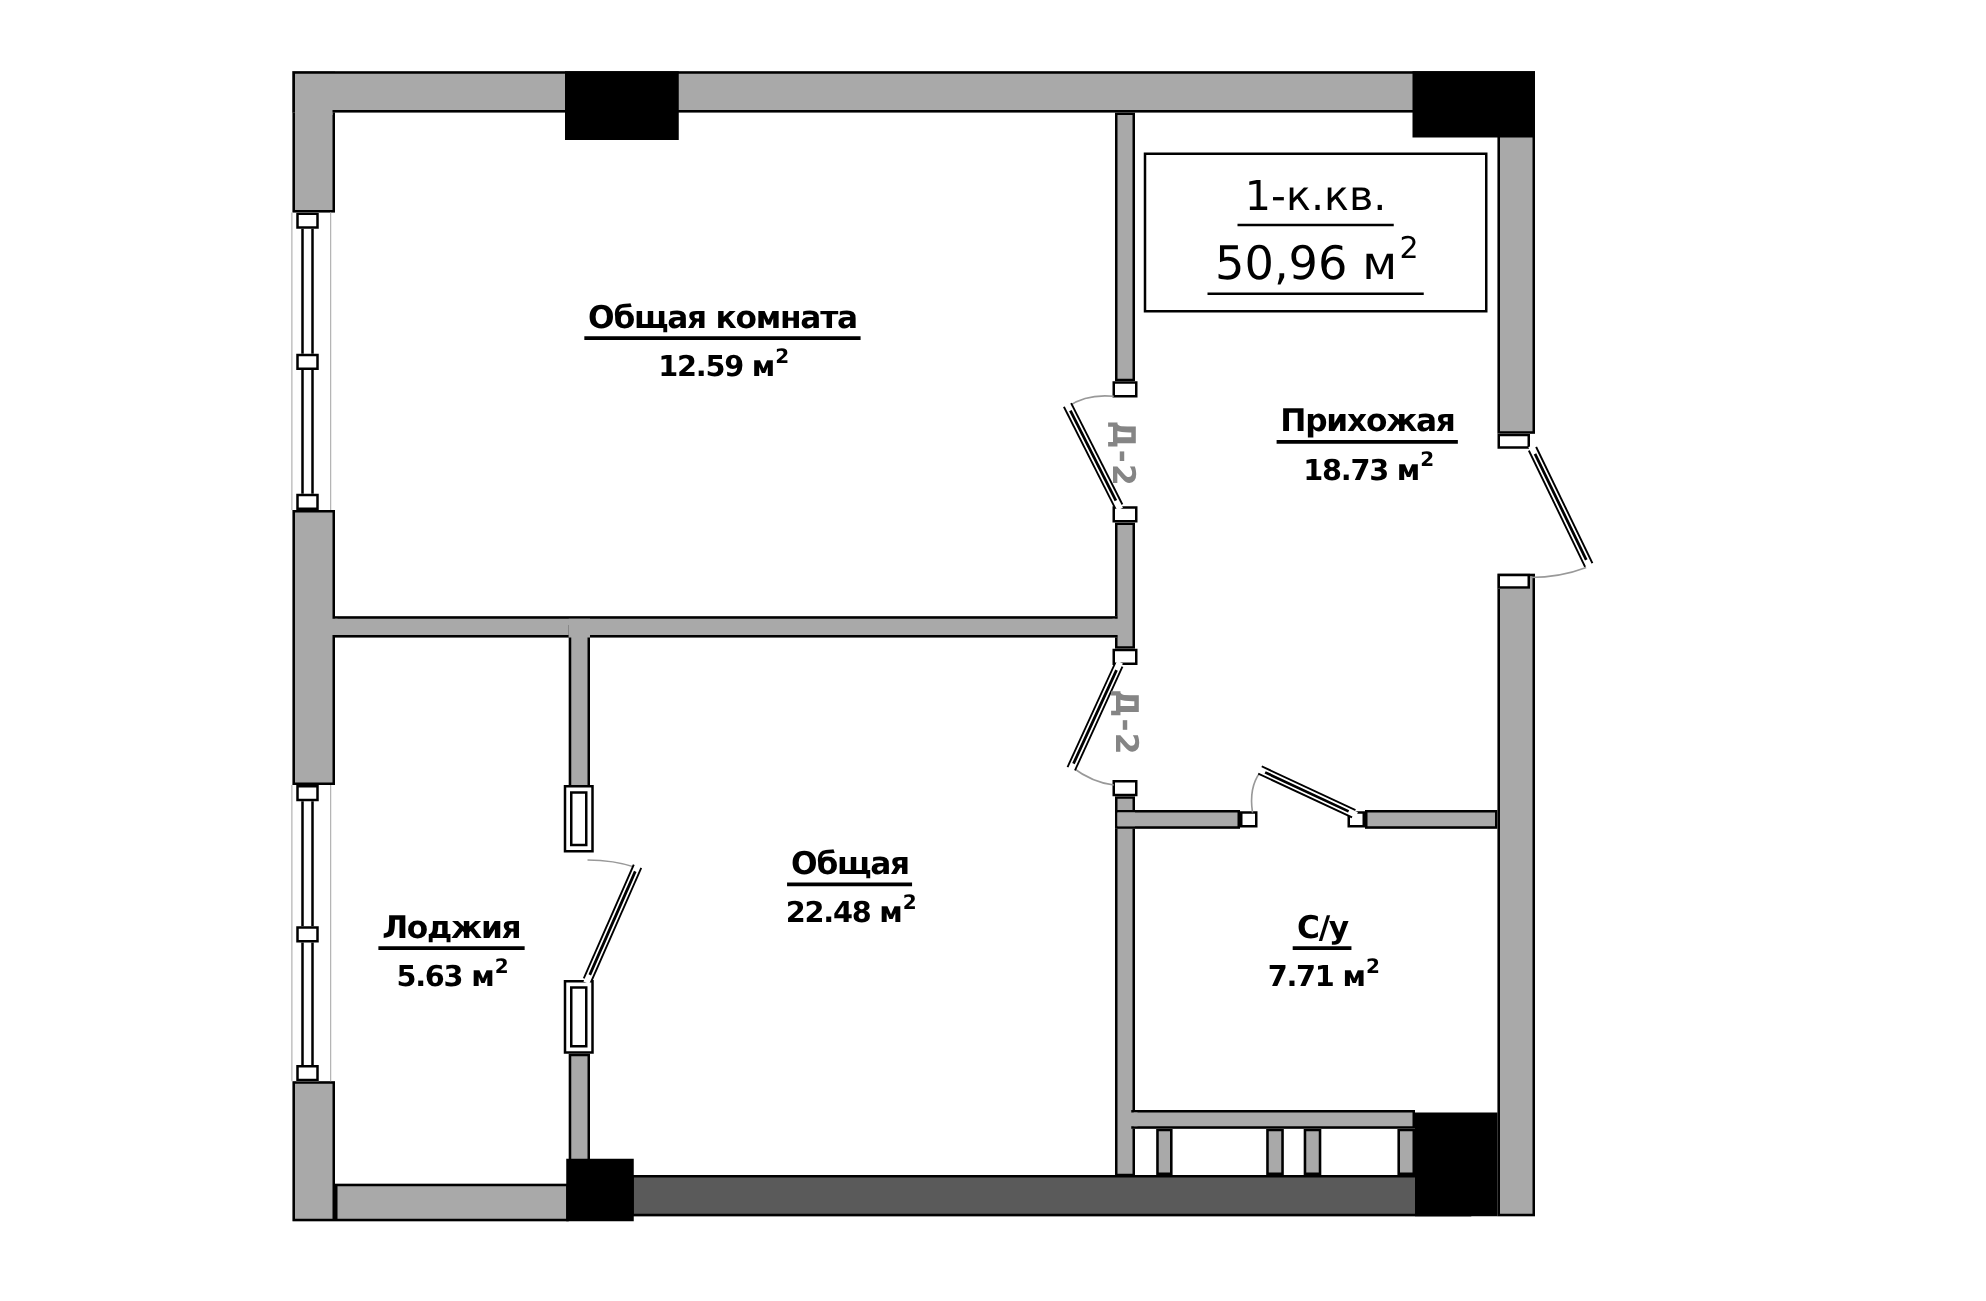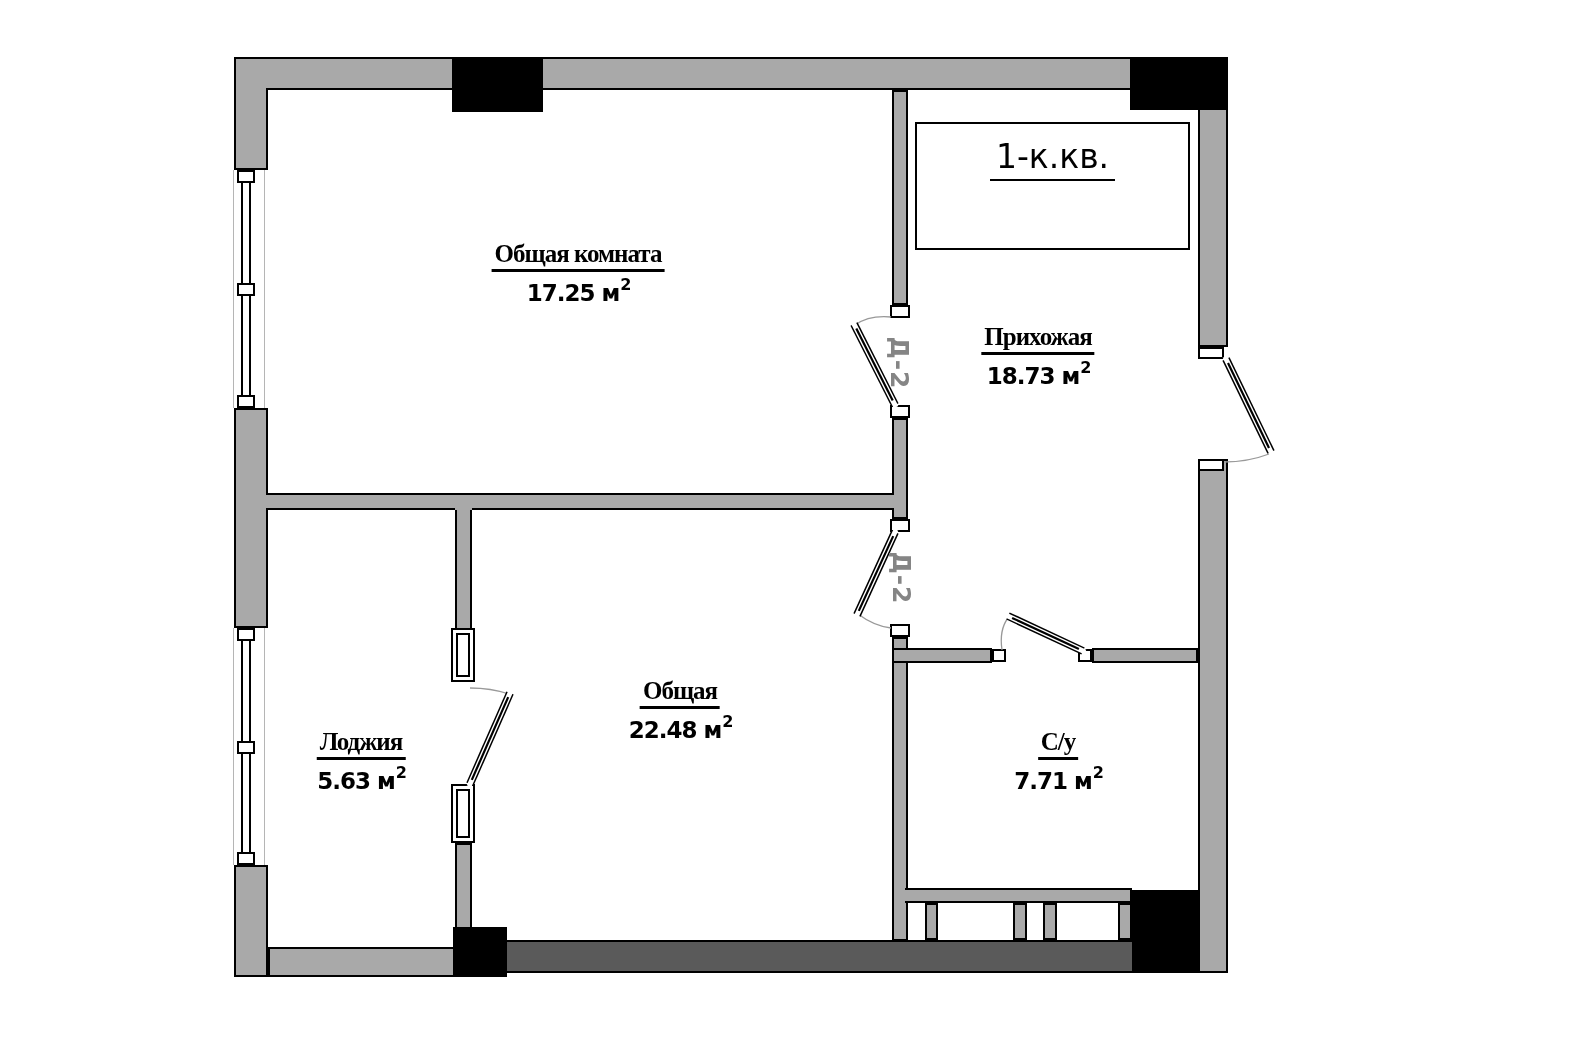--- a/index.html
+++ b/index.html
@@ -10,21 +10,21 @@
   .patch{position:absolute;background:#a9a9a9;z-index:4;}
   .cap{position:absolute;background:#fff;border:2px solid #000;box-sizing:border-box;z-index:5;}
   .col{position:absolute;background:#000;z-index:6;}
   .glz{position:absolute;background:#fff;border:2px solid #000;box-sizing:border-box;z-index:3;}
   .fl{position:absolute;background:#b5b5b5;z-index:2;}
   .blk{position:absolute;background:#fff;border:2px solid #000;box-sizing:border-box;z-index:5;}
   .blk .inner{position:absolute;left:3px;right:3px;top:3px;bottom:3px;border:2px solid #000;}
   #overlay{position:absolute;left:0;top:0;z-index:7;pointer-events:none;}
   .room-label{position:absolute;z-index:8;text-align:center;transform:translateX(-50%);white-space:nowrap;color:#000;}
   .room-name{display:inline-block;font-weight:bold;font-size:25px;line-height:1.05;letter-spacing:-1px;
-             border-bottom:3px solid #000;padding:0 3px 2px 3px;font-family:Liberation Serif, serif;}
+             border-bottom:3px solid #000;padding:0 3px 2px 3px;}
   .room-area{font-weight:bold;font-size:23px;letter-spacing:-1px;margin-top:5px;}
   .room-area sup{font-size:16px;position:relative;top:-2px;left:1px;}
   .door-mark{position:absolute;z-index:8;color:#858585;font-weight:bold;font-size:25px;letter-spacing:1px;
              transform:translate(-50%,-50%) rotate(90deg);white-space:nowrap;}
   #title-box{position:absolute;left:915px;top:122px;width:275px;height:128px;background:#fff;
              border:2px solid #000;box-sizing:border-box;z-index:8;text-align:center;color:#000;}
   #title-line1{display:inline-block;font-size:33px;margin-top:13px;border-bottom:2px solid #000;padding:0 6px 3px 6px;}
   #title-line2{display:inline-block;font-size:37px;margin-top:7px;border-bottom:2px solid #000;padding:0 6px 2px 6px;}
   #title-line2 sup{font-size:24px;position:relative;top:-4px;left:2px;}
 </style>
@@ -125,27 +125,28 @@
     <g>
       <path d="M 1224 462 Q 1248 462 1269 454" fill="none" stroke="#999" stroke-width="1.3"></path>
       <line x1="1226" y1="359" x2="1271" y2="452" stroke="#000" stroke-width="8" stroke-linecap="butt"></line>
       <line x1="1226" y1="359" x2="1271" y2="452" stroke="#fff" stroke-width="5" stroke-linecap="square"></line>
       <line x1="1228" y1="363.1" x2="1269" y2="447.9" stroke="#000" stroke-width="2.2" stroke-linecap="butt"></line>
     </g>
   </svg>
 
   <div id="title-box">
     <div><span id="title-line1">1-к.кв.</span></div>
+    <div><span id="title-line2"><span>50,96 м</span><sup>2</sup></span></div>
   </div>
 
   <div class="room-label" style="left:578px;top:241px;">
     <div><span class="room-name">Общая комната</span></div>
-    <div class="room-area"><span>17.25 м</span><sup>2</sup></div>
+    <div class="room-area"><span>12.59 м</span><sup>2</sup></div>
   </div>
-  <div class="room-label" style="left:1038px;top:324px;">
+  <div class="room-label" style="left:1094px;top:324px;">
     <div><span class="room-name">Прихожая</span></div>
     <div class="room-area"><span>18.73 м</span><sup>2</sup></div>
   </div>
   <div class="room-label" style="left:361px;top:729px;">
     <div><span class="room-name">Лоджия</span></div>
     <div class="room-area"><span>5.63 м</span><sup>2</sup></div>
   </div>
   <div class="room-label" style="left:680px;top:678px;">
     <div><span class="room-name">Общая</span></div>
     <div class="room-area"><span>22.48 м</span><sup>2</sup></div>

